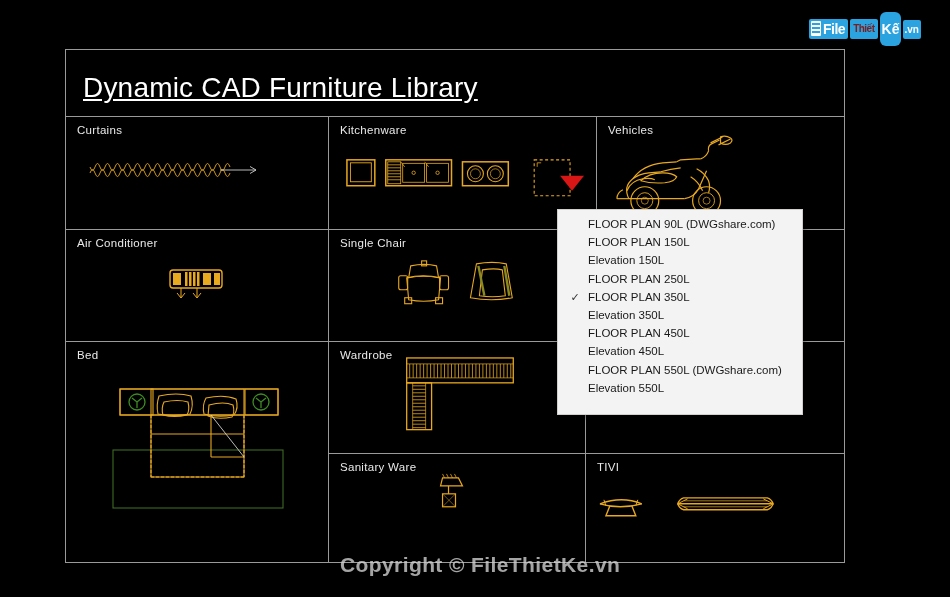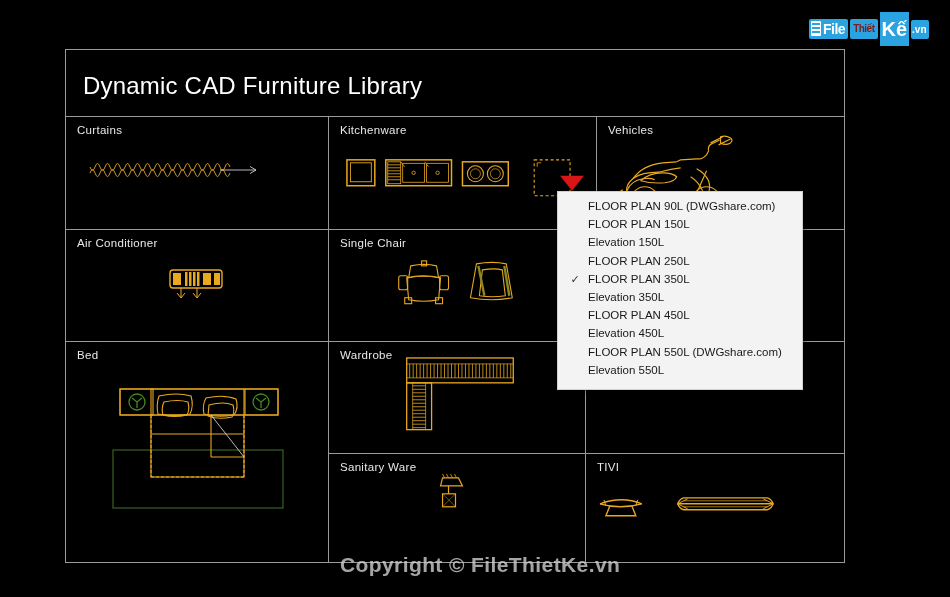--- a/index.html
+++ b/index.html
@@ -68,24 +68,24 @@
     font-size: 10px;
     line-height: 14px;
     padding: 3px 3px;
     letter-spacing: -0.5px;
     border-radius: 2px;
   }
   #logo .logo-ke {
     background: #2aa3e0;
     color: #ffffff;
     font-weight: bold;
-    font-size: 20px;
+    font-size: 14px;
     line-height: 14px;
     padding: 10px 2px;
-    border-radius: 0;
+    border-radius: 6px;
   }
   #logo .logo-vn {
     background: #2aa3e0;
     color: #ffffff;
     font-weight: bold;
     font-size: 10px;
     line-height: 10px;
     padding: 5px 2px 4px 1px;
     border-radius: 2px;
   }
@@ -107,23 +107,24 @@
     width: 100%;
     height: 67px;
     border-bottom: 1px solid #9a9a9a;
     box-sizing: border-box;
   }
   #page-title {
     position: absolute;
     left: 17px;
     top: 22px;
     color: #ffffff;
-    font-size: 24px;
+    font-size: 28px;
     letter-spacing: 0.2px;
     white-space: nowrap;
+    text-decoration: underline;
   }
 
   .cell {
     position: absolute;
     box-sizing: border-box;
     overflow: hidden;
   }
   .cell .cell-label {
     position: absolute;
     left: 11px;
@@ -137,26 +138,26 @@
     position: absolute;
     left: 0; top: 0; right: 0; bottom: 0;
   }
   .bl { border-left: 1px solid #9a9a9a; }
   .bt { border-top: 1px solid #9a9a9a; }
 
   
   #dropdown {
     position: absolute;
     left: 557px;
-    top: 191px;
+    top: 209px;
     width: 246px;
     background: #f4f3f3;
     border: 1px solid #d2cfcf;
     box-shadow: 1px 2px 5px rgba(0,0,0,0.4);
-    padding: 5px 0 10px 0;
+    padding: 5px 0 17px 0;
     box-sizing: border-box;
   }
   .menu-item {
     position: relative;
     height: 18.2px;
     line-height: 18.2px;
     font-size: 11.5px;
     color: #181818;
     padding-left: 30px;
     white-space: nowrap;

